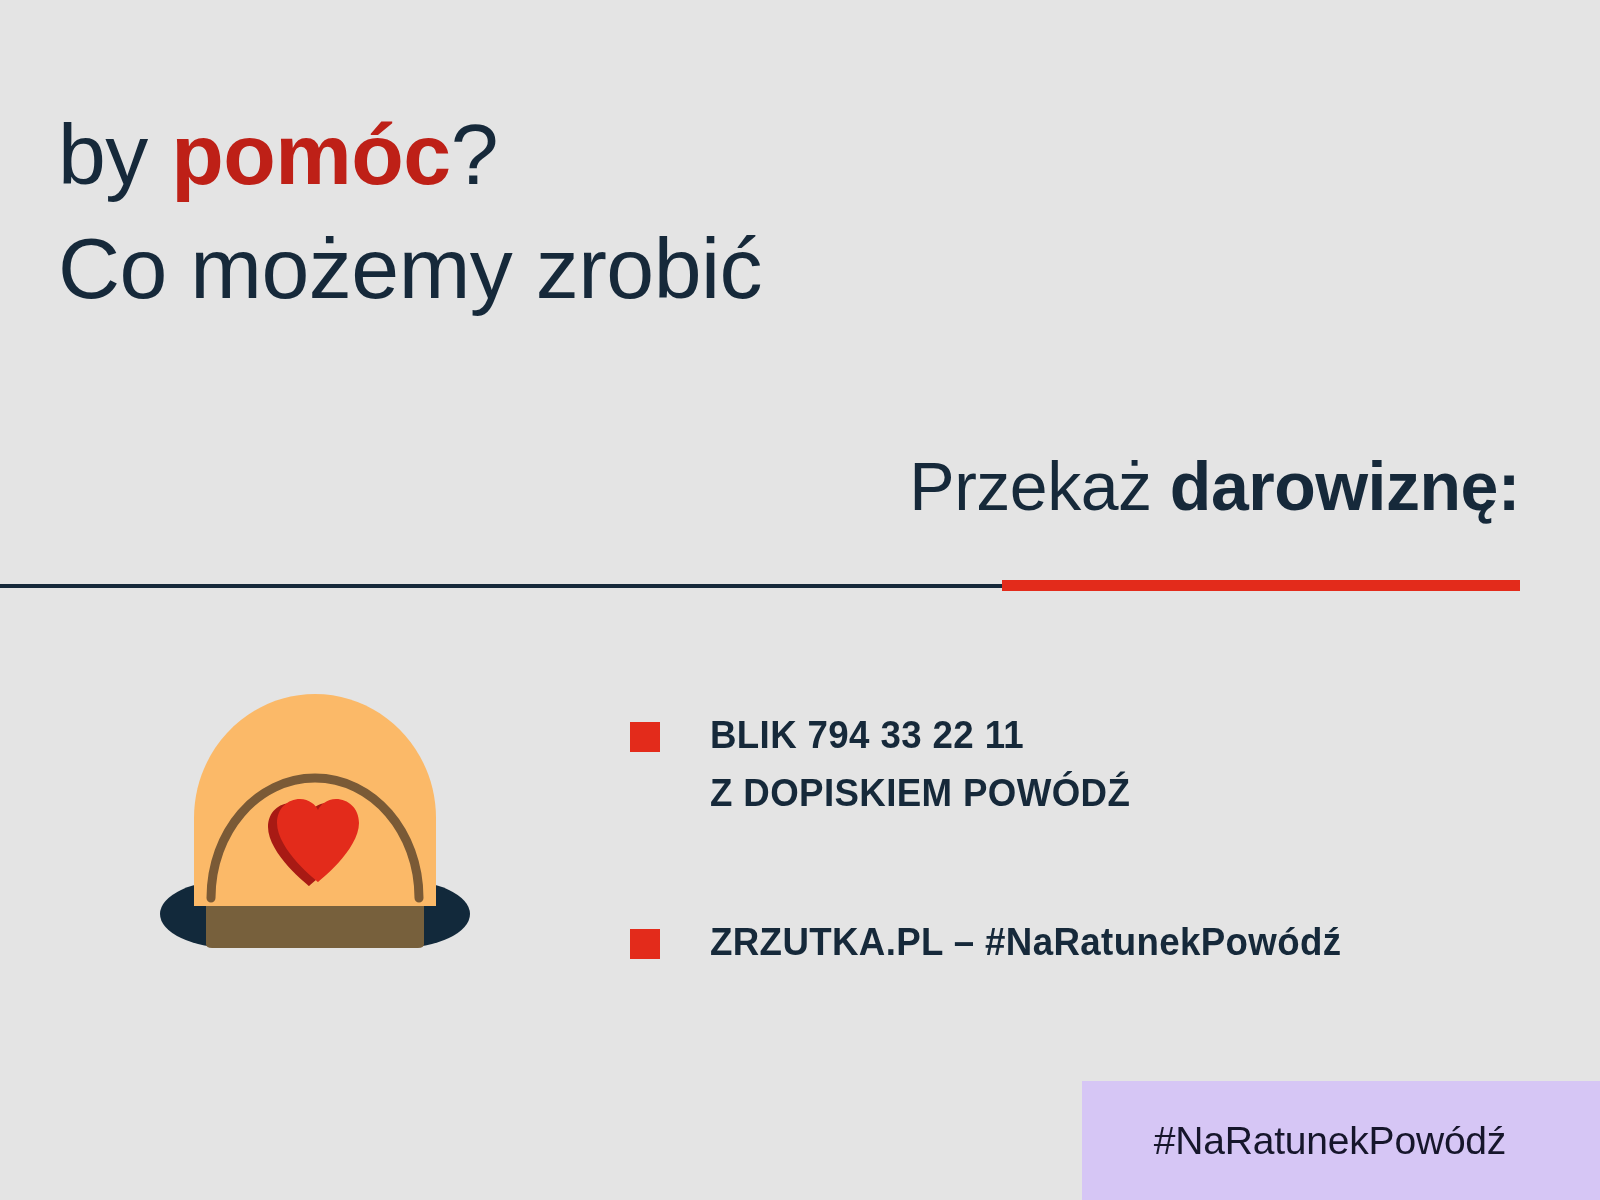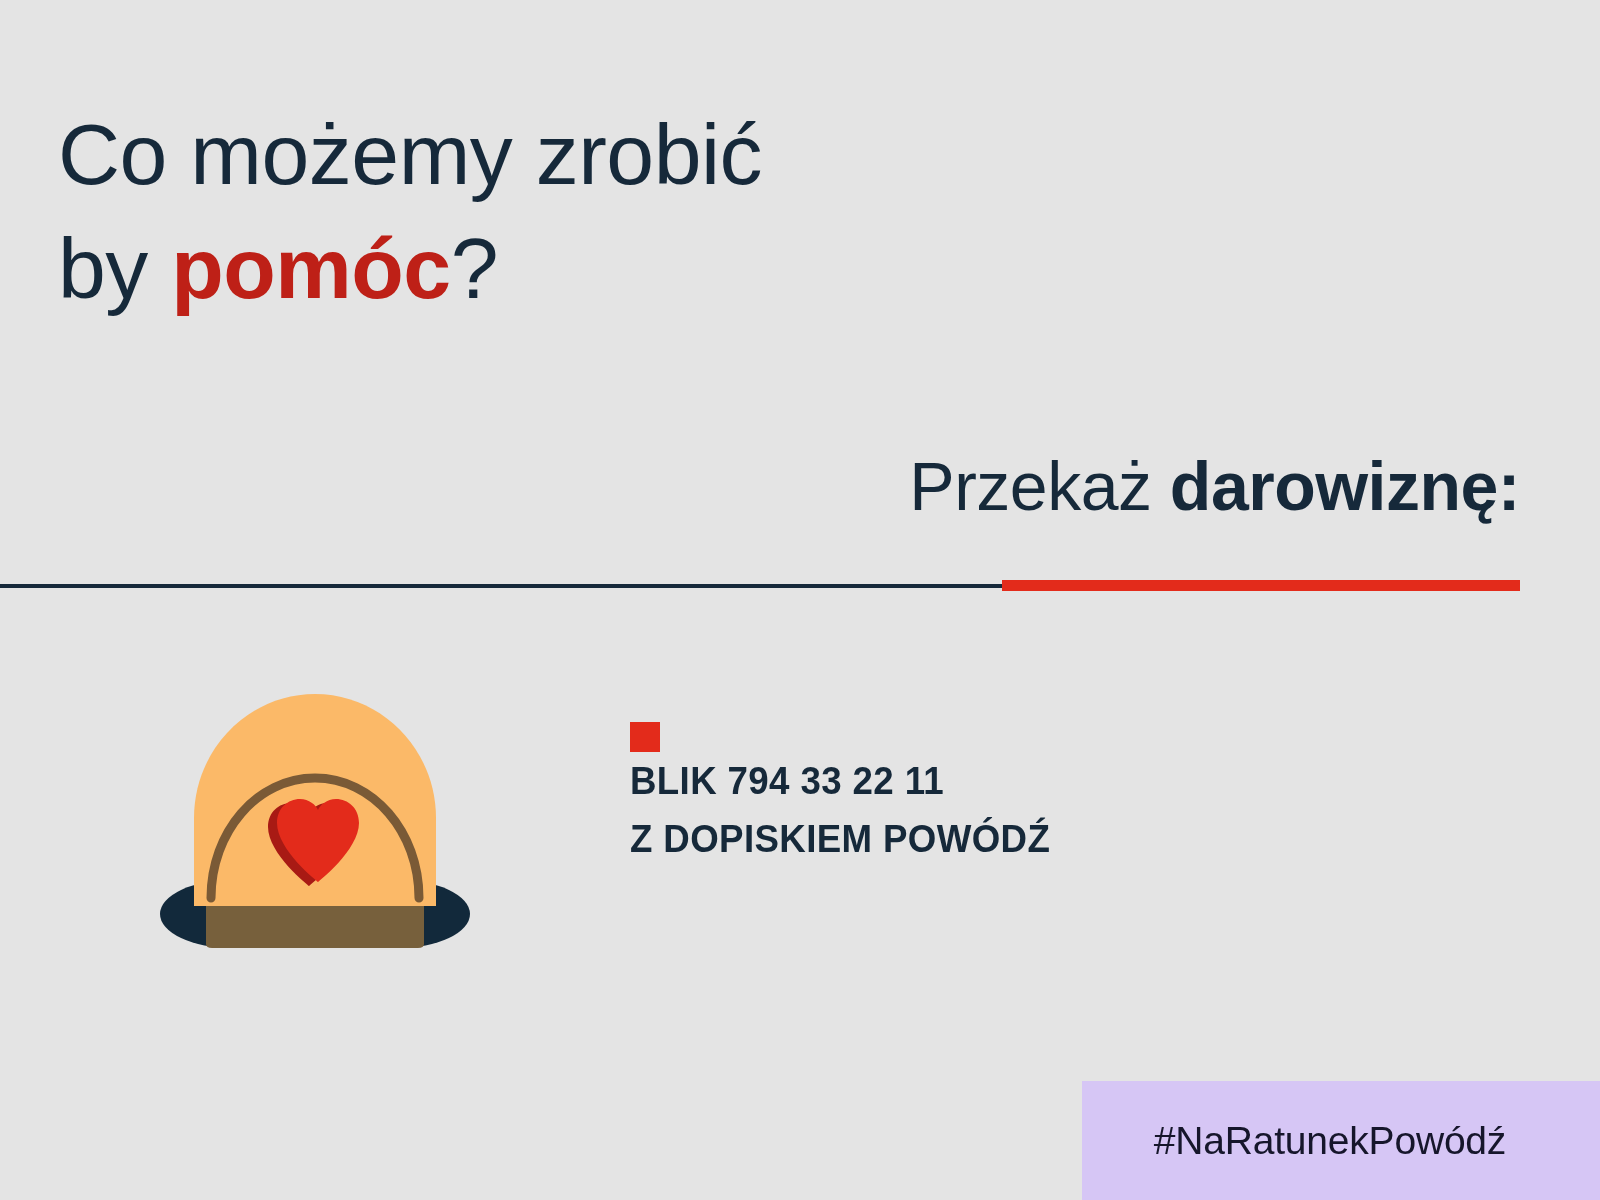--- a/index.html
+++ b/index.html
@@ -93,21 +93,20 @@
   .donation-list {
     position: absolute;
     left: 630px;
     top: 706px;
     width: 880px;
   }
   .donation-item {
     display: flex;
     align-items: flex-start;
     margin-bottom: 92px;
-    flex-direction: column;
   }
   .donation-item:last-child {
     margin-bottom: 0;
   }
   .bullet-square {
     flex: 0 0 auto;
     width: 30px;
     height: 30px;
     background: #e32b1b;
     margin-top: 16px;
@@ -148,22 +147,22 @@
     white-space: nowrap;
     padding-right: 22px;
   }
 </style>
 </head>
 <body>
 
 <div class="slide">
 
   <div class="headline">
+    <span class="line"><span>by </span><span class="accent">pomóc</span><span>?</span></span>
     <span class="line">Co możemy zrobić</span>
-    <span class="line"><span>by </span><span class="accent">pomóc</span><span>?</span></span>
   </div>
 
   <div class="subheadline">
     <span>Przekaż </span><span class="strong">darowiznę:</span>
   </div>
 
   <div class="rule-dark"></div>
   <div class="rule-red"></div>
 
   <div class="donation-icon">
@@ -189,20 +188,26 @@
   <div class="donation-list">
 
     <div class="donation-item">
       <span class="bullet-square"></span>
       <span class="donation-text">
         <span class="row">BLIK 794 33 22 11</span>
         <span class="row">Z DOPISKIEM POWÓDŹ</span>
       </span>
     </div>
 
+    <div class="donation-item">
+      <span class="bullet-square"></span>
+      <span class="donation-text">
+        <span class="row">ZRZUTKA.PL – #NaRatunekPowódź</span>
+      </span>
+    </div>
 
   </div>
 
   <div class="hashtag-badge">
     <span class="label">#NaRatunekPowódź</span>
   </div>
 
 </div>
 
 </body></html>

